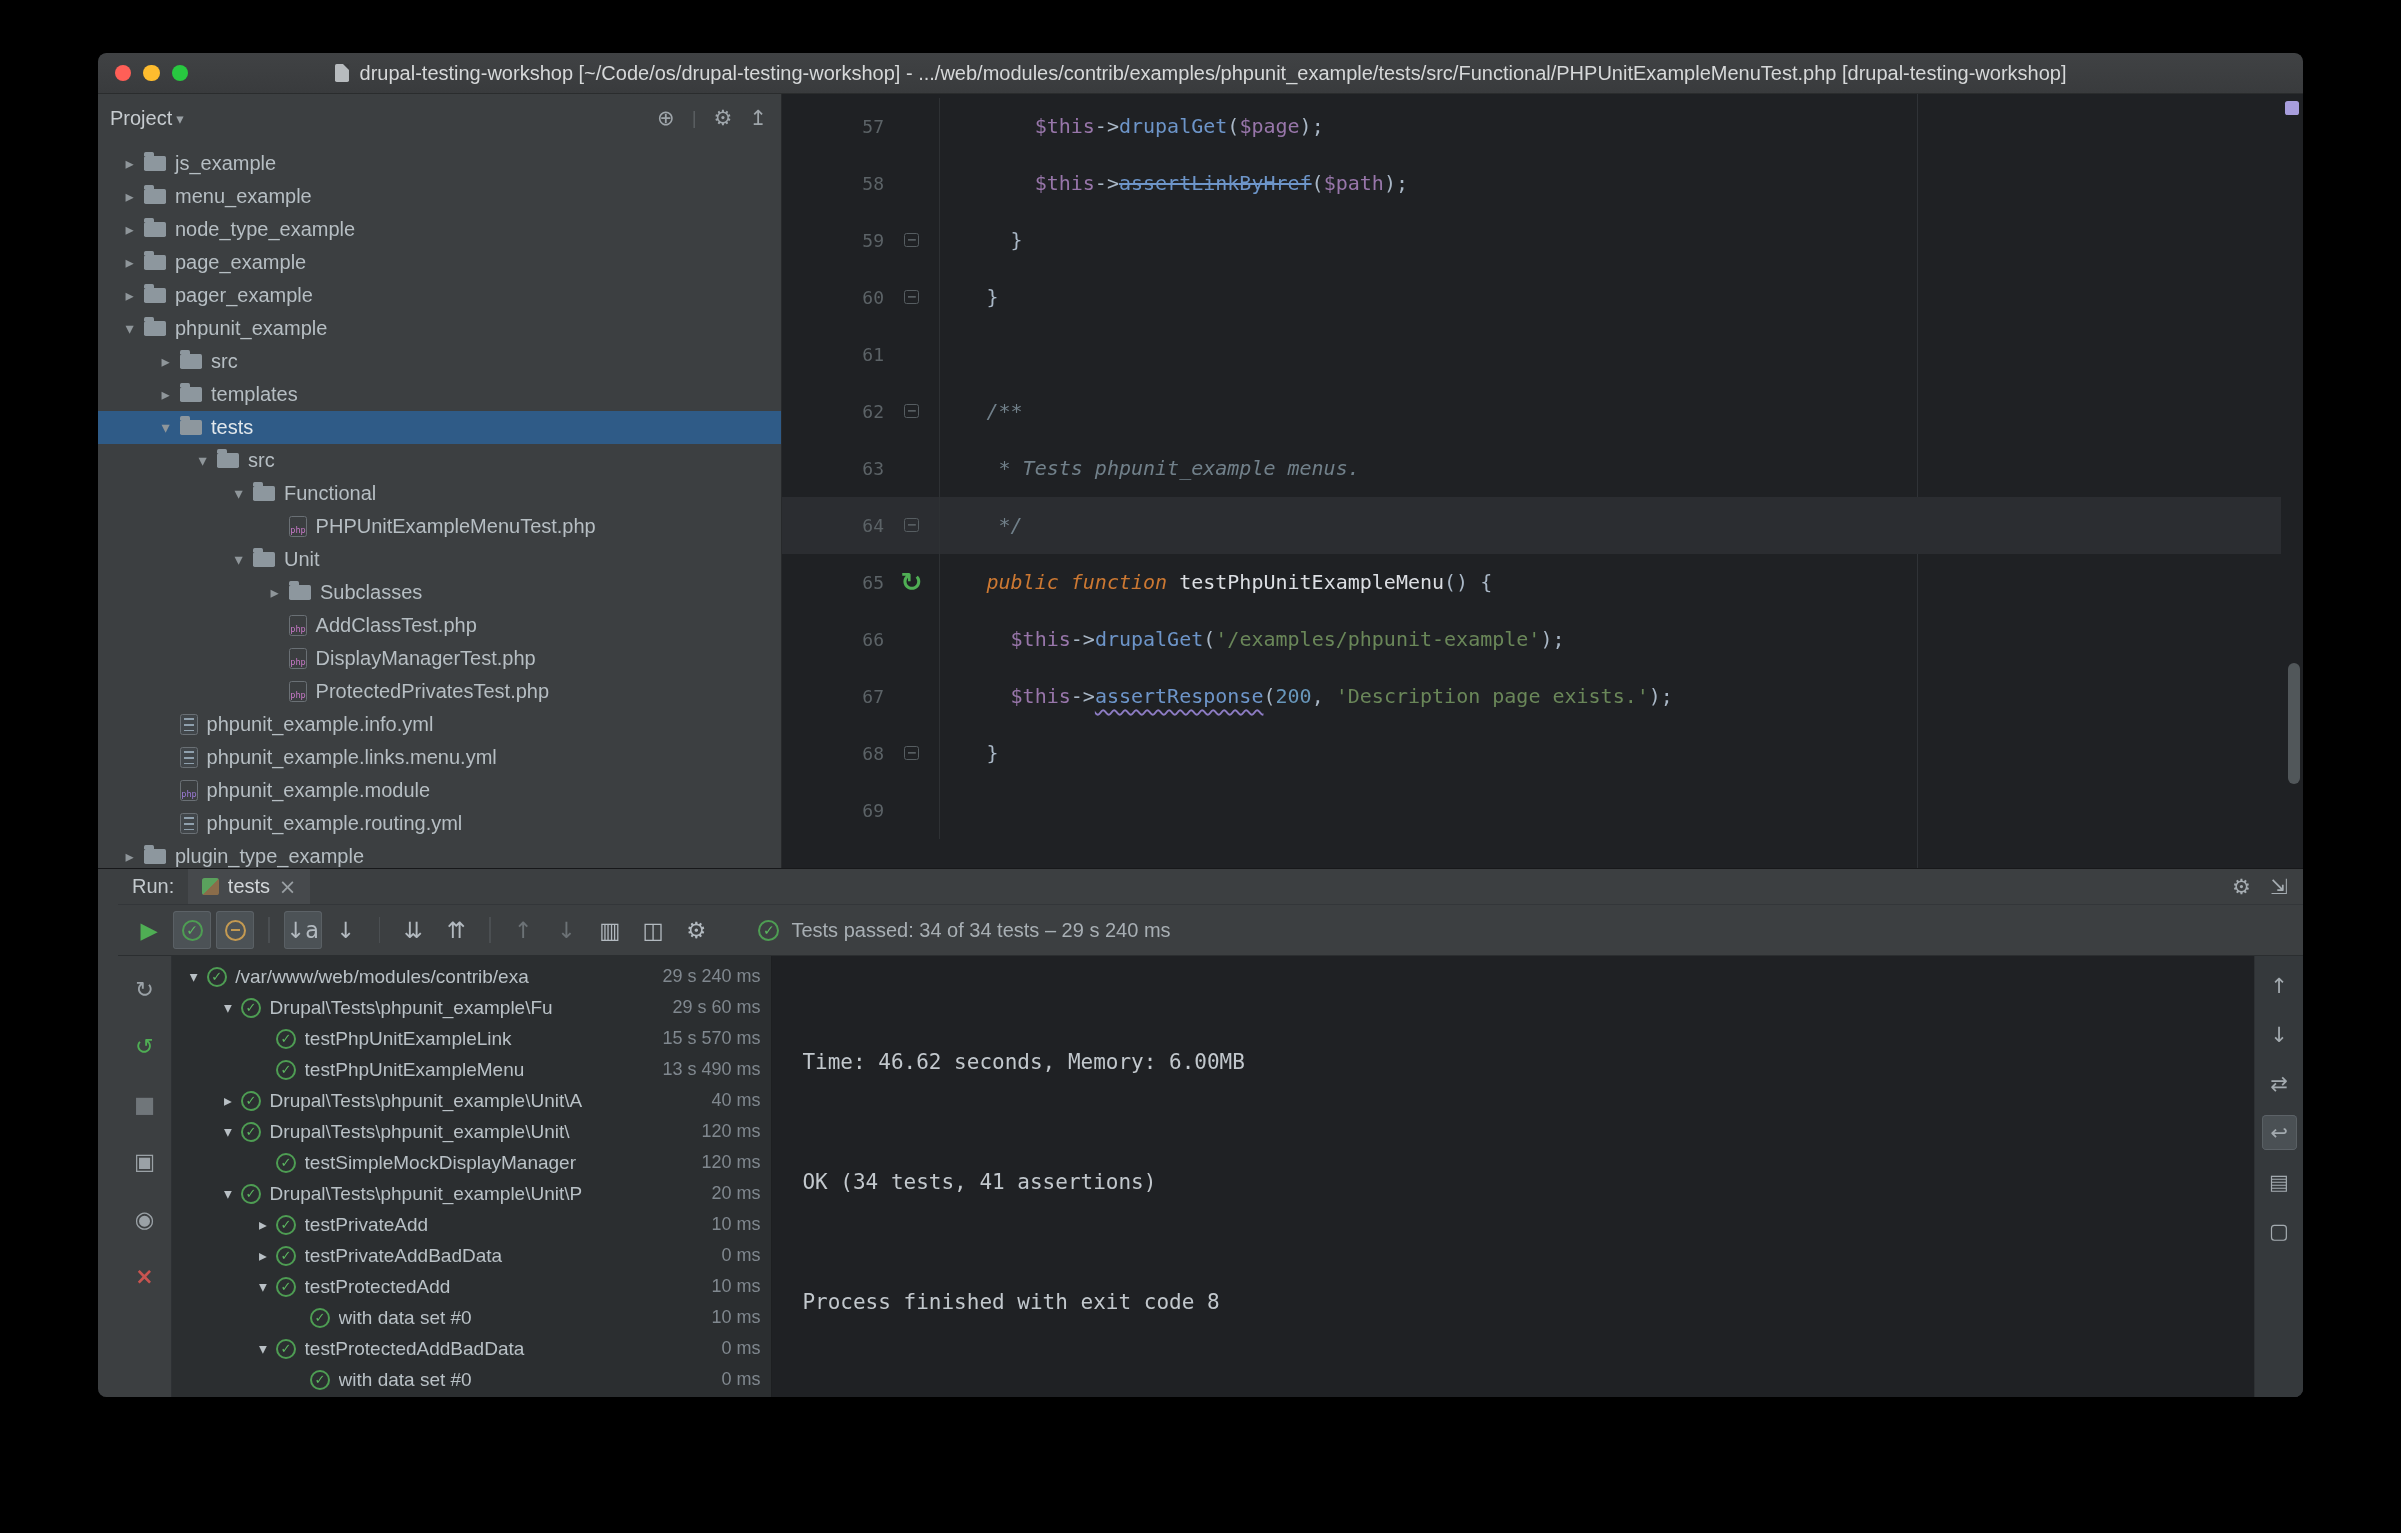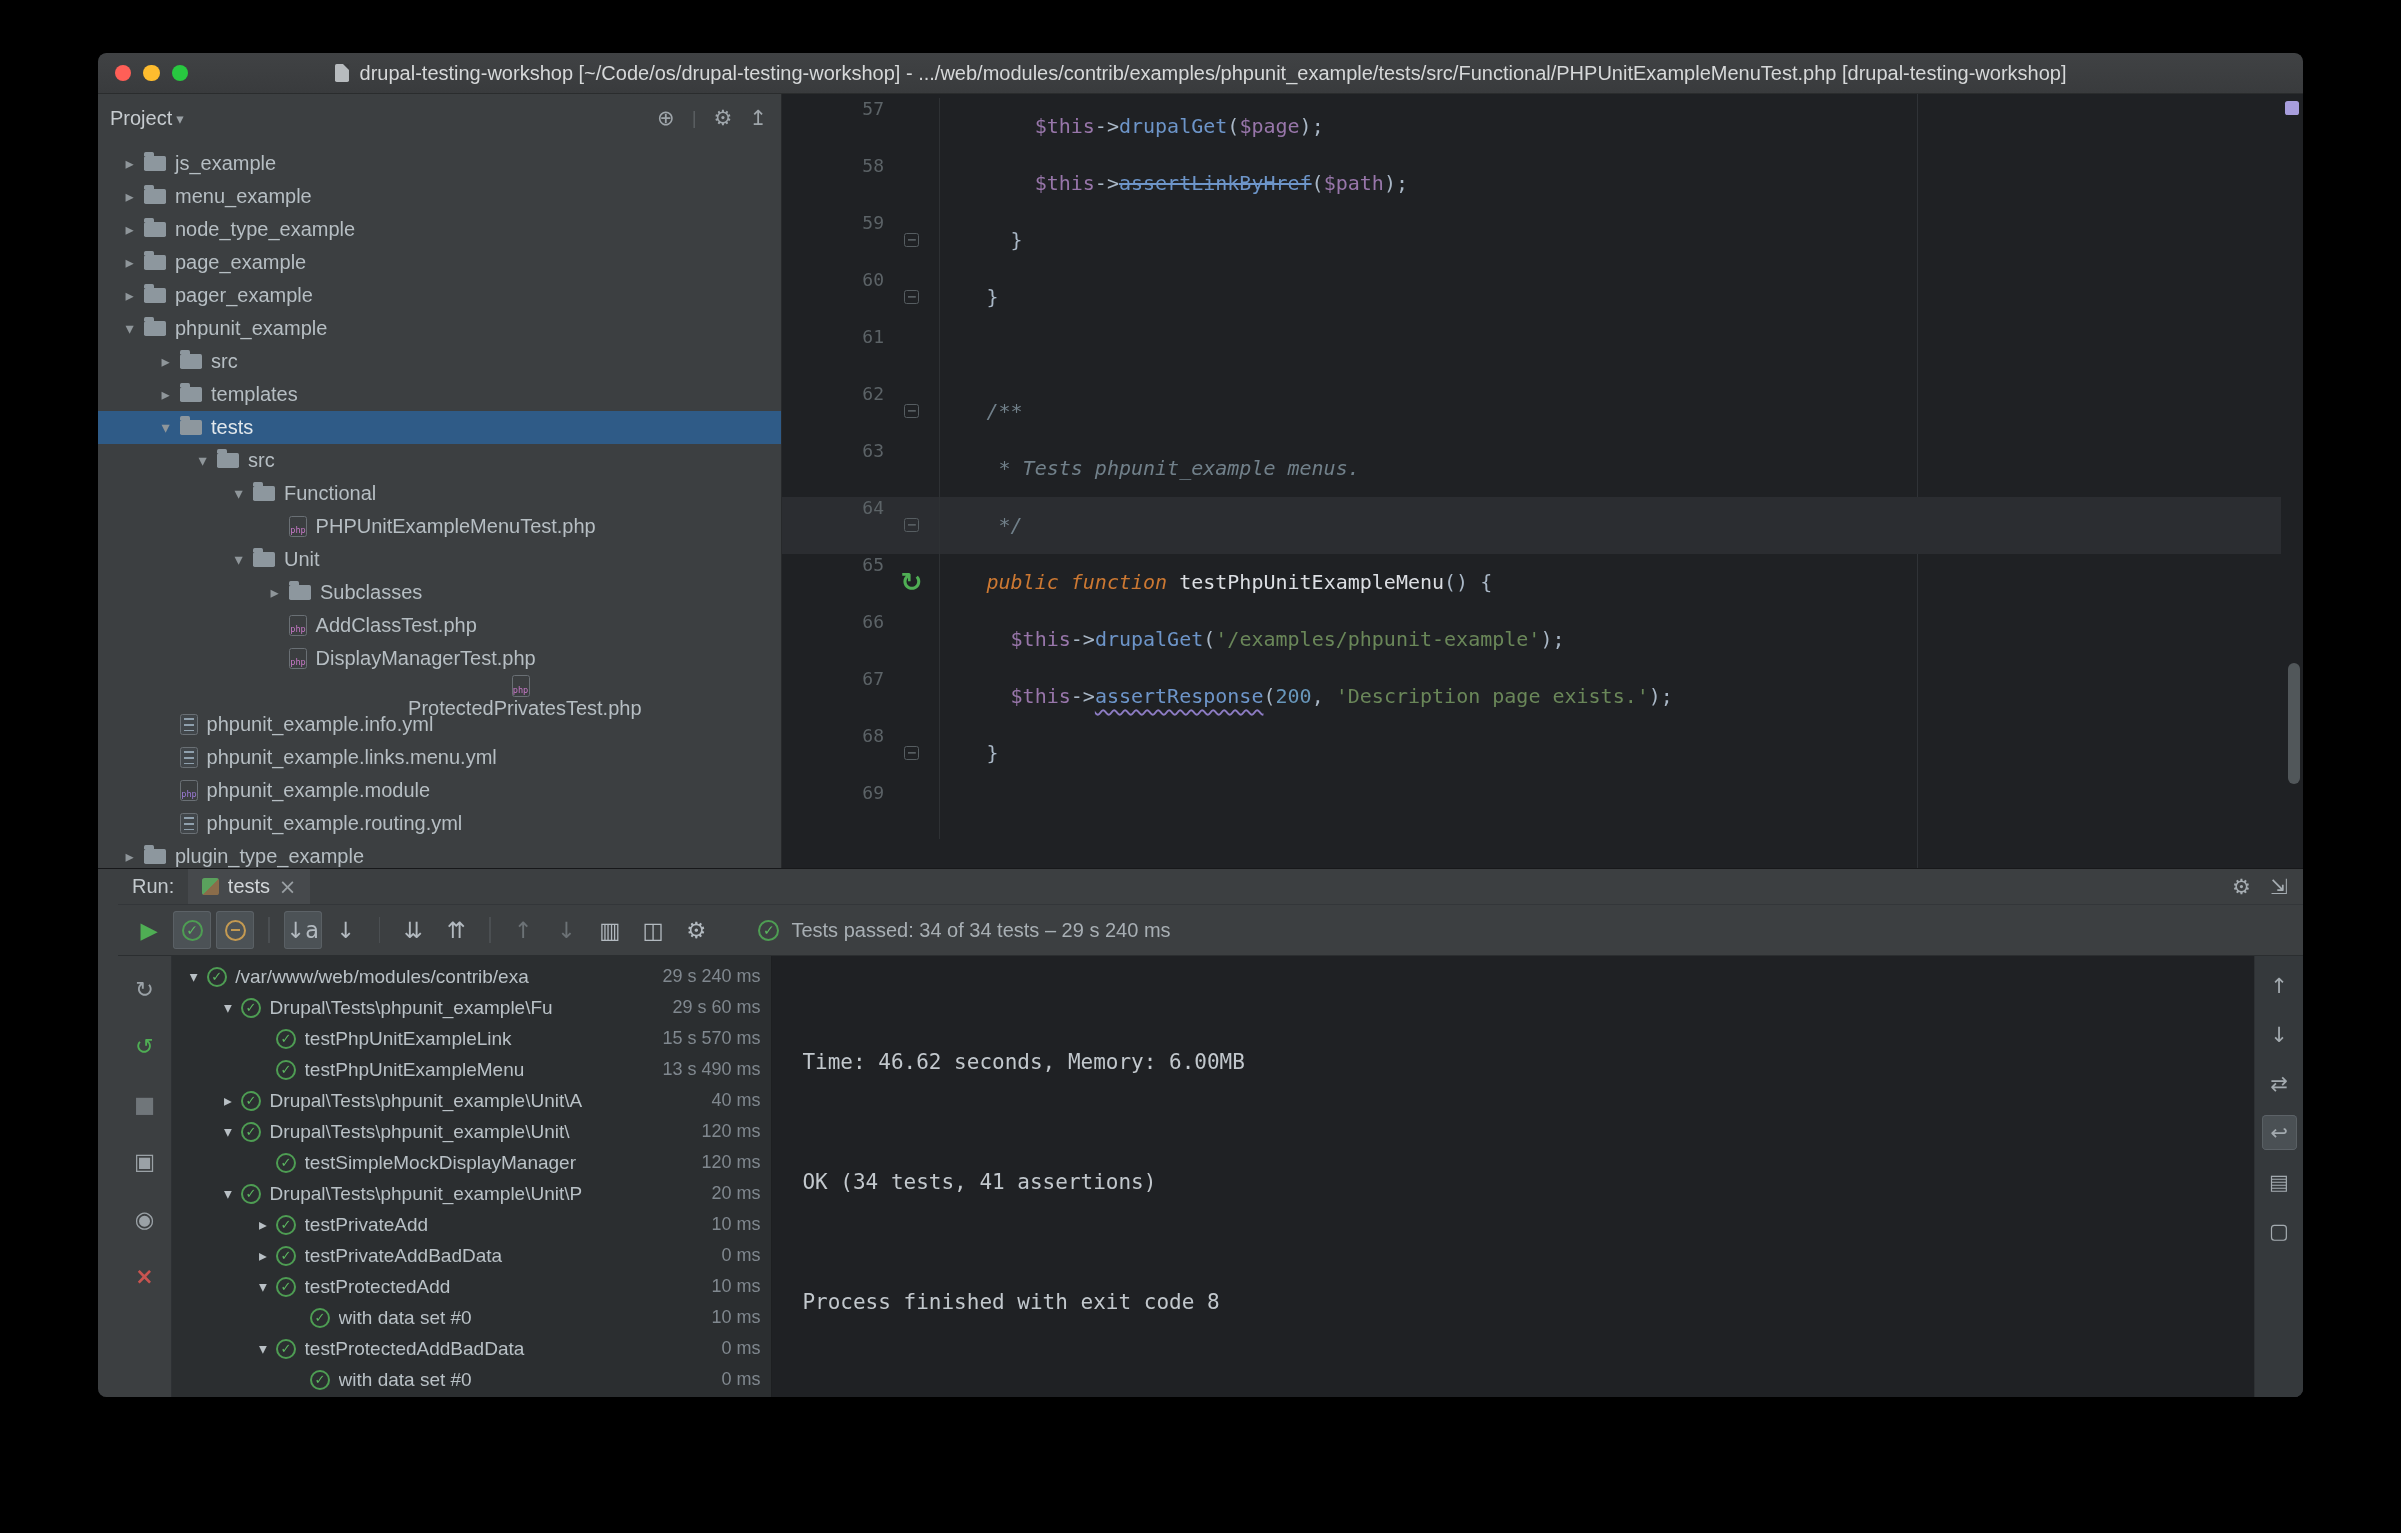--- a/index.html
+++ b/index.html
@@ -44,21 +44,21 @@
   .icon-file.php::after{content:"php";font-size:8.6px;line-height:1;color:#c678c6;padding-bottom:1.7px;font-family:"DejaVu Sans Mono",monospace;}
   .icon-file.module::after{content:"php";font-size:8.6px;line-height:1;color:#9d7bd8;padding-bottom:1.7px;font-family:"DejaVu Sans Mono",monospace;}
   .icon-file.yml{background:#41464a;}
   .icon-file.yml::after{content:"";position:absolute;left:2.6px;right:2.6px;top:3.5px;bottom:3.5px;
     background:repeating-linear-gradient(#8fa0ad 0 1.7px,transparent 1.7px 6px);}
   .plabel{margin-left:8.6px;}
 
   
   .editor{flex:1;position:relative;background:#1f2124;overflow:hidden;}
   .lines{position:absolute;top:0;left:0;right:22.4px;padding-top:3.5px;}
-  .cline{display:flex;height:57px;}
+  .cline{display:flex;height:57px;align-items:center;}
   .cline.caret{background:#2b2d31;}
   .lnum{width:102px;flex:none;text-align:right;color:#5c6367;font-size:18px;font-family:"DejaVu Sans Mono",monospace;}
   .gic{width:55px;flex:none;display:flex;align-items:center;justify-content:center;height:100%;}
   .gic.fold::before{content:"";width:14.7px;height:14.7px;box-sizing:border-box;border:1.7px solid #565d61;border-radius:2.6px;
     background:linear-gradient(#565d61,#565d61) center/7.8px 1.7px no-repeat;}
   .gic.run{color:var(--pass-green);font-size:26px;font-weight:bold;font-family:"DejaVu Sans",sans-serif;}
   .ctext{flex:1;height:100%;display:flex;align-items:center;white-space:pre;border-left:0.9px solid #2e3134;padding-left:22.4px;
     font-family:"DejaVu Sans Mono",monospace;font-size:20px;color:#a9b7c6;}
   .ctext .pln{color:#a9b7c6;}
   .ctext .var{color:var(--variable-purple);}
@@ -231,21 +231,21 @@
             <div class="prow" style="padding-left: 162px;">
               <span class="parrow"></span>
               <span class="icon-file php"></span>
               <span class="plabel">AddClassTest.php</span>
             </div>
             <div class="prow" style="padding-left: 162px;">
               <span class="parrow"></span>
               <span class="icon-file php"></span>
               <span class="plabel">DisplayManagerTest.php</span>
             </div>
-            <div class="prow" style="padding-left: 162px; flex-direction: column;">
+            <div class="prow" style="padding-left: 162px;">
               <span class="parrow"></span>
               <span class="icon-file php"></span>
               <span class="plabel">ProtectedPrivatesTest.php</span>
             </div>
             <div class="prow" style="padding-left: 53px;">
               <span class="parrow"></span>
               <span class="icon-file yml"></span>
               <span class="plabel">phpunit_example.info.yml</span>
             </div>
             <div class="prow" style="padding-left: 53px;">

